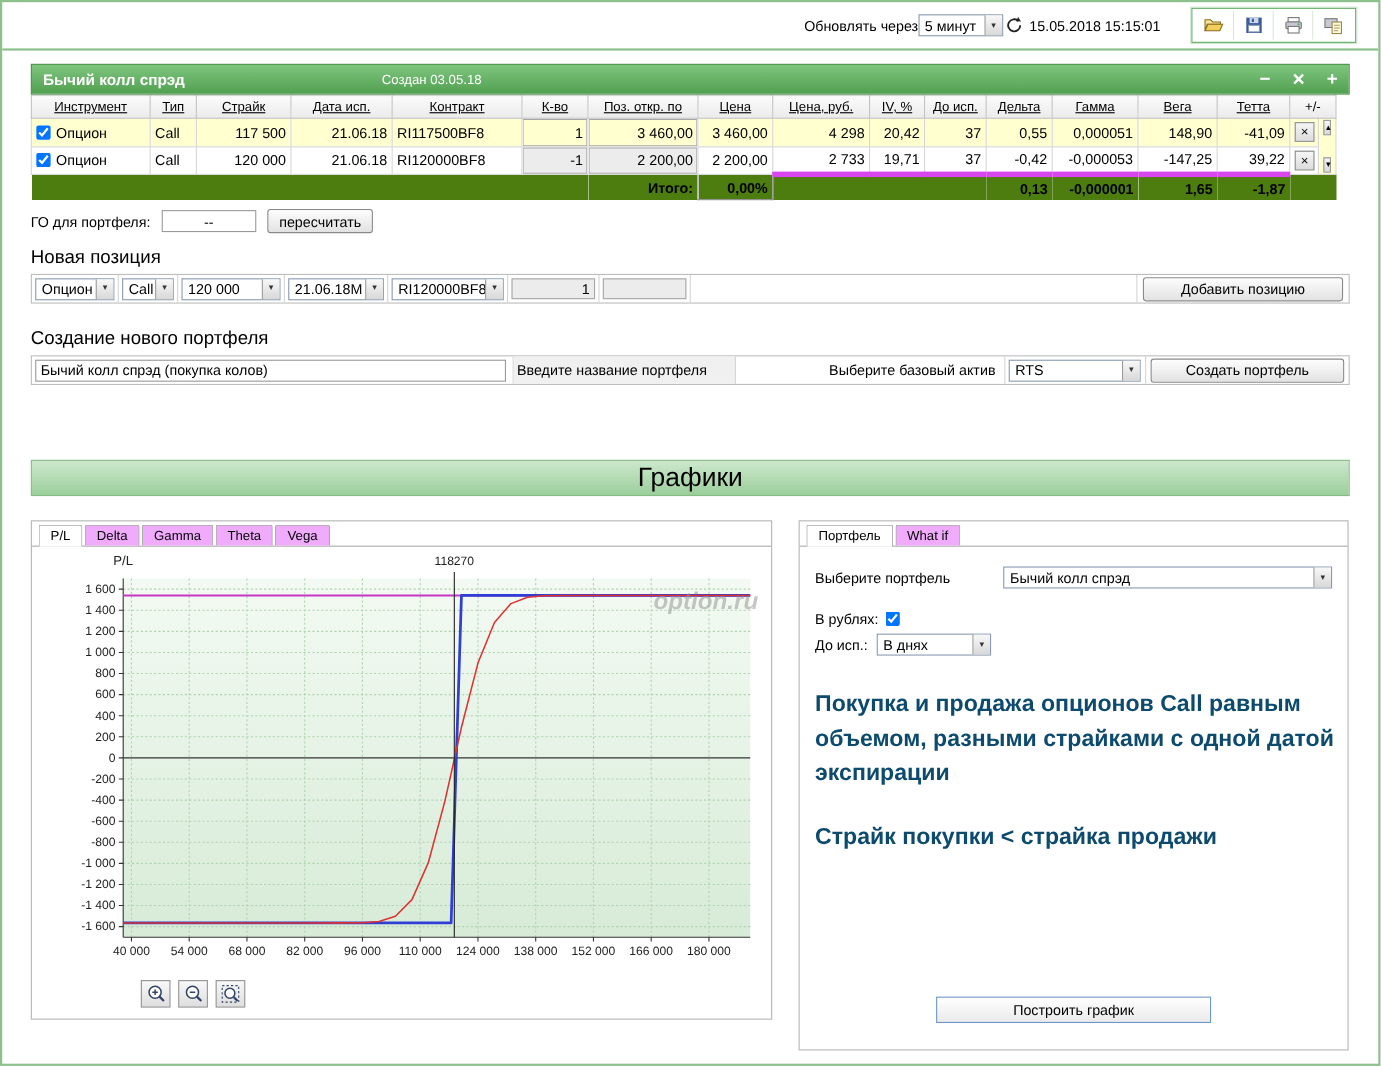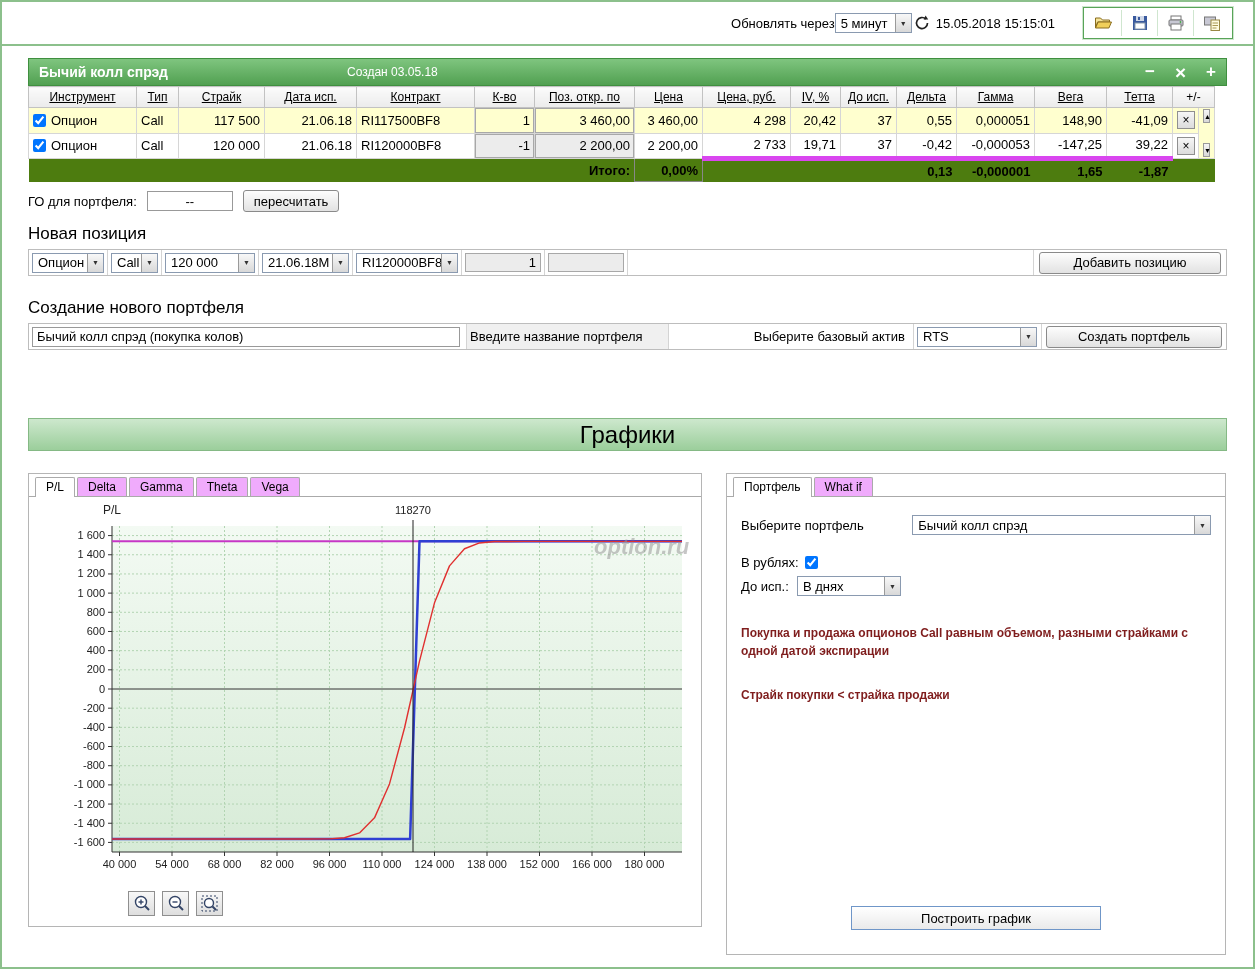--- a/index.html
+++ b/index.html
@@ -126,21 +126,21 @@
   .left-body { padding:3px 3px 10px 3px; }
   .zoom-row { margin:6px 0 0 96px; display:flex; gap:7px; }
   .zoombtn {
     width:27px; height:25px; display:flex; align-items:center; justify-content:center;
     background:linear-gradient(#f8f8f8,#dedede); border:1px solid #8f8f8f; cursor:pointer; padding:0;
   }
   
   .rp-body { padding:18px 14px 0 14px; font-size:13px; }
   .rp-row { display:flex; align-items:center; margin-bottom:12px; }
   .rp-row .rlbl { width:172px; }
-  .note { color:#7f1d1d; font-weight:bold; font-size:12px; width:478px; line-height:1.5; margin-top:28px; }
+  .note { color:#0c4a6e; font-weight:bold; font-size:21px; width:478px; line-height:1.5; margin-top:28px; }
   .note2 { margin-top:26px; }
   .build-btn {
     position:absolute; bottom:24px; left:50%; transform:translateX(-50%);
     width:250px; height:24px; font-size:13px;
     background:linear-gradient(#ffffff,#eaeaea); border:1px solid #6f96c8; cursor:pointer;
   }
   input[type=checkbox] { margin:0; width:13px; height:13px; }
 </style>
 </head>
 <body>

